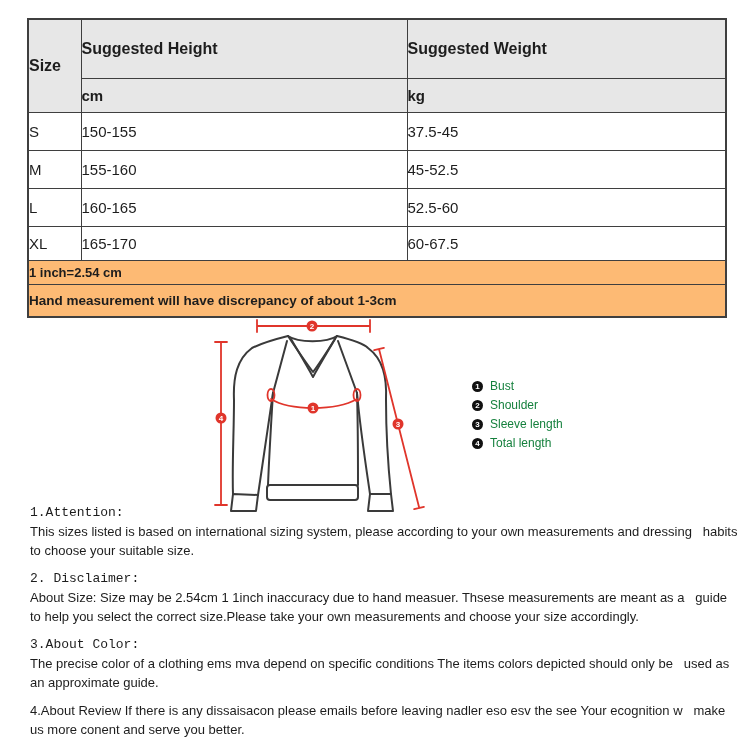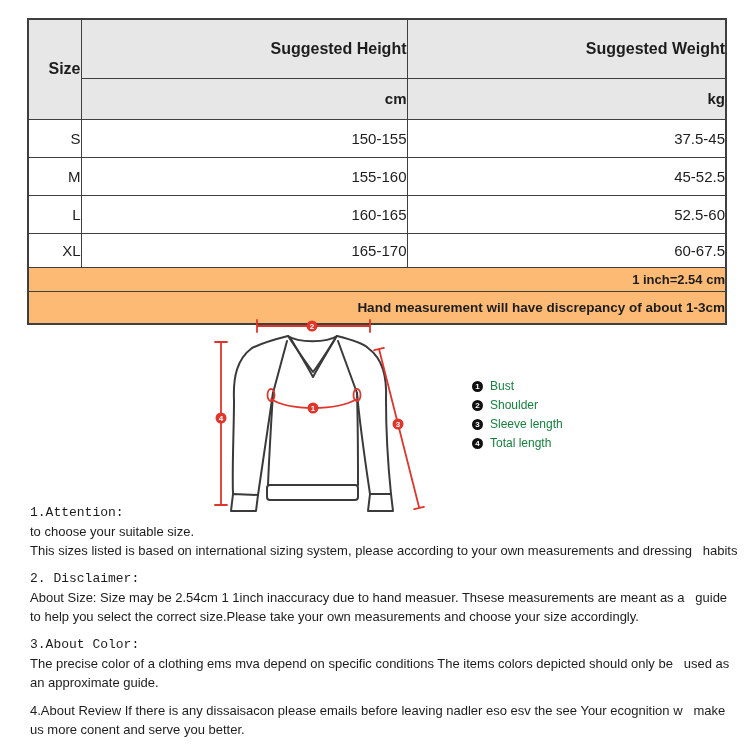--- a/index.html
+++ b/index.html
@@ -5,21 +5,21 @@
   * { margin:0; padding:0; box-sizing:border-box; }
   html,body { width:750px; height:750px; background:#ffffff; overflow:hidden;
               font-family:"Liberation Sans", sans-serif; color:#1d1d1d; }
   .canvas { position:relative; width:750px; height:750px; background:#fff; }
 
   
   table.size-table { position:absolute; left:27px; top:18px; width:698px;
                      border-collapse:collapse; table-layout:fixed;
                      border:2px solid #3f3f3f; }
   table.size-table td, table.size-table th { border:1.5px solid #3f3f3f;
-                     text-align:right; vertical-align:middle; padding:0; }
+                     text-align:left; vertical-align:middle; padding:0; }
   .hdr { background:#e7e7e7; font-weight:bold; font-size:16px; }
   .hdr-unit { background:#e7e7e7; font-weight:bold; font-size:15px; }
   .cell { font-size:15px; font-weight:normal; background:#fff; }
   .size-cell { font-size:15px; }
   .note-row { font-weight:bold; font-size:13px; background:#fdba74; }
 
   
   .sweater-svg { position:absolute; left:140px; top:315px; }
   .legend { position:absolute; left:472px; top:377px; }
   .legend-item { display:flex; align-items:center; height:18px; margin-bottom:1px; }
@@ -44,21 +44,21 @@
         <col style="width:53px">
         <col style="width:326px">
         <col style="width:319px">
       </colgroup>
     <tbody>
         <tr style="height:59px">
       <td class="hdr" rowspan="2">Size</td>
       <td class="hdr">Suggested Height</td>
       <td class="hdr">Suggested Weight</td>
     </tr>
-    <tr style="height:41px">
+    <tr style="height:34px">
       <td class="hdr-unit">cm</td>
       <td class="hdr-unit">kg</td>
     </tr>
     <tr style="height:38px">
       <td class="cell size-cell">S</td>
       <td class="cell">150-155</td>
       <td class="cell">37.5-45</td>
     </tr>
     <tr style="height:38px">
       <td class="cell size-cell">M</td>
@@ -157,22 +157,22 @@
     </div>
     <div class="legend-item">
       <span class="legend-dot">4</span>
       <span class="legend-label">Total length</span>
     </div>
   </div>
 
   <div class="notes">
     <div class="note-section">
       <div class="note-heading">1.Attention:</div>
+      <div class="note-line">This sizes listed is based on international sizing system, please according to your own measurements and dressing   habits</div>
       <div class="note-line">to choose your suitable size.</div>
-      <div class="note-line">This sizes listed is based on international sizing system, please according to your own measurements and dressing   habits</div>
     </div>
     <div class="note-section">
       <div class="note-heading">2. Disclaimer:</div>
       <div class="note-line">About Size: Size may be 2.54cm 1 1inch inaccuracy due to hand measuer. Thsese measurements are meant as a   guide</div>
       <div class="note-line">to help you select the correct size.Please take your own measurements and choose your size accordingly.</div>
     </div>
     <div class="note-section">
       <div class="note-heading">3.About Color:</div>
       <div class="note-line">The precise color of a clothing ems mva depend on specific conditions The items colors depicted should only be   used as</div>
       <div class="note-line">an approximate guide.</div>

